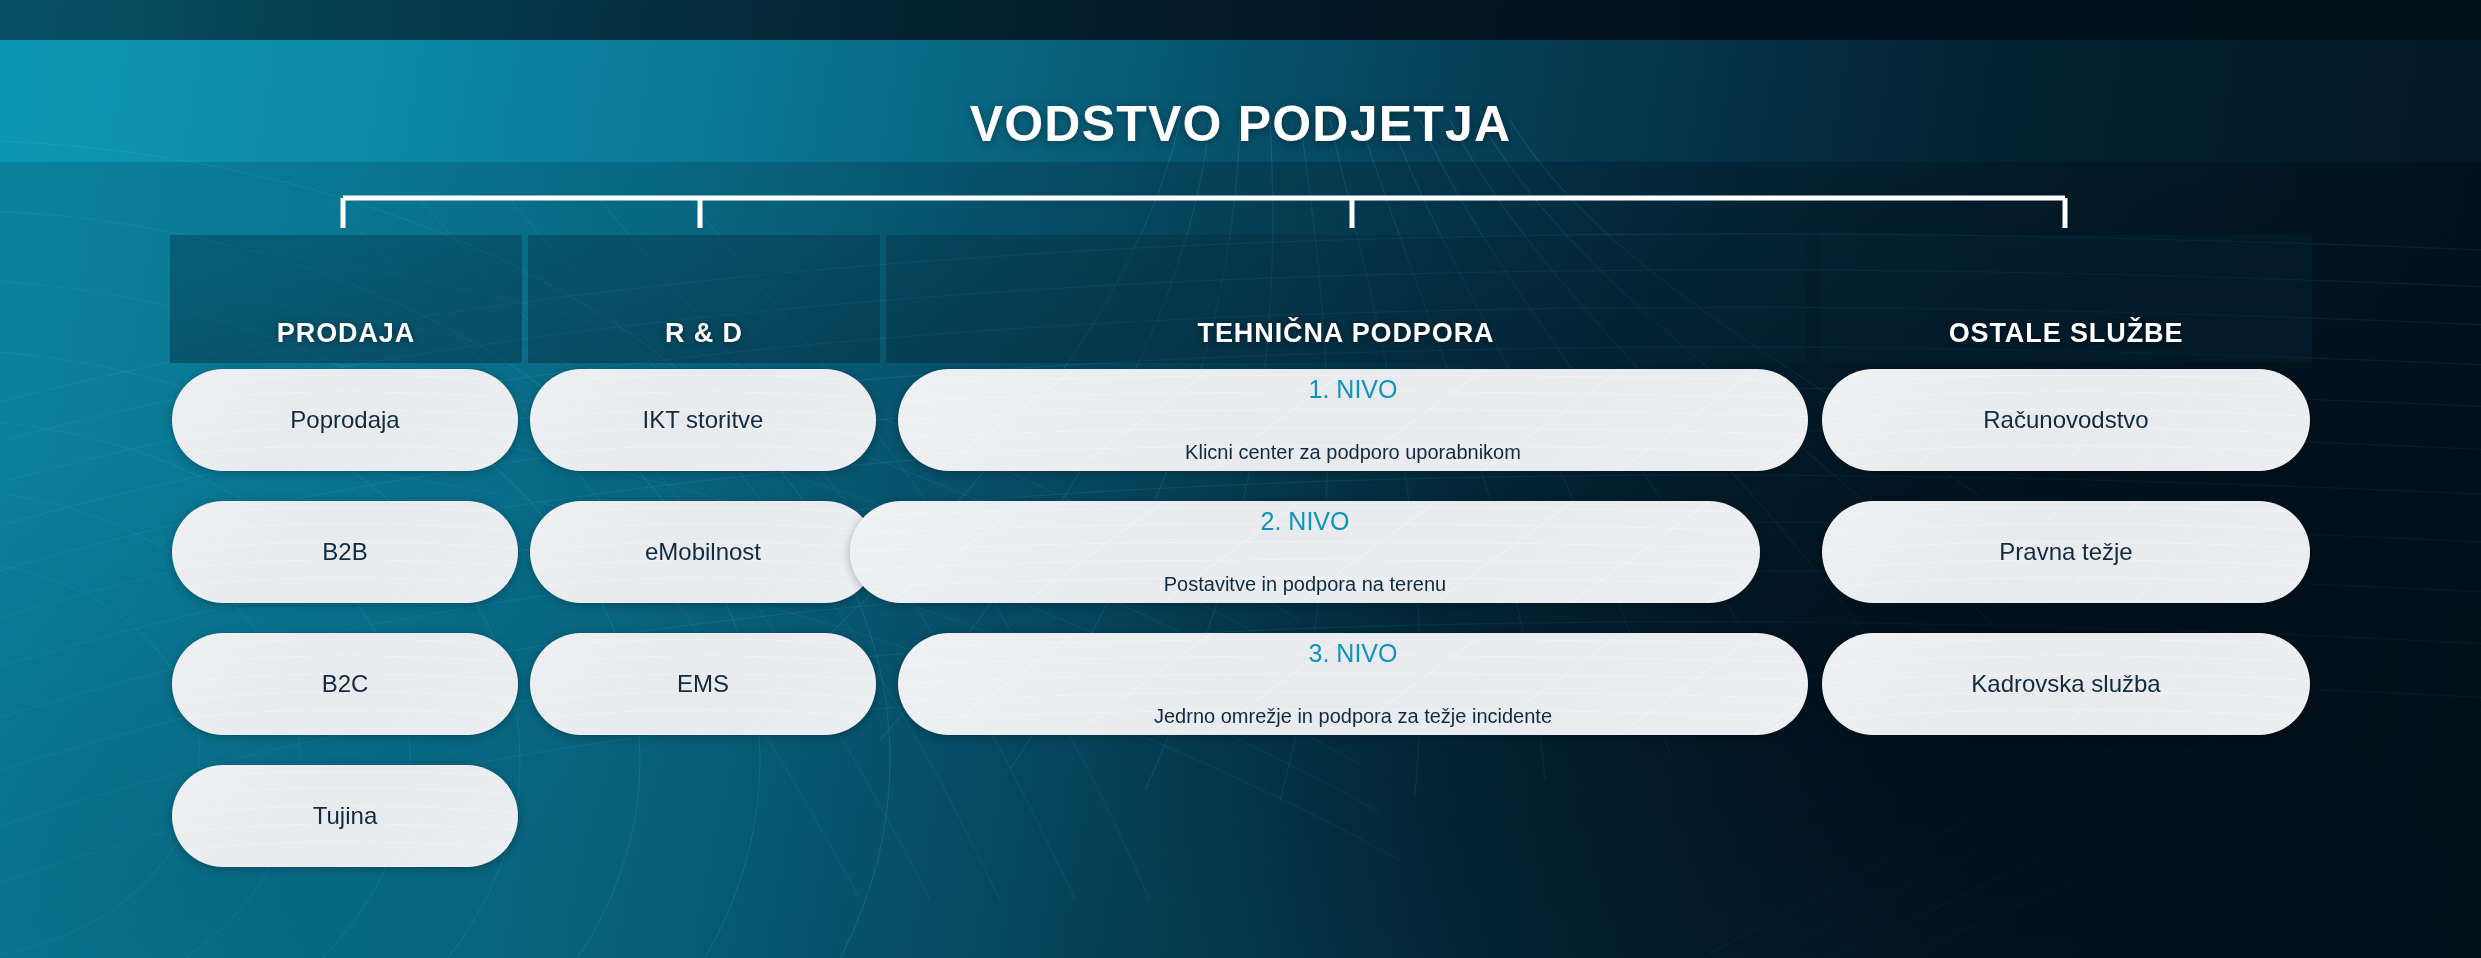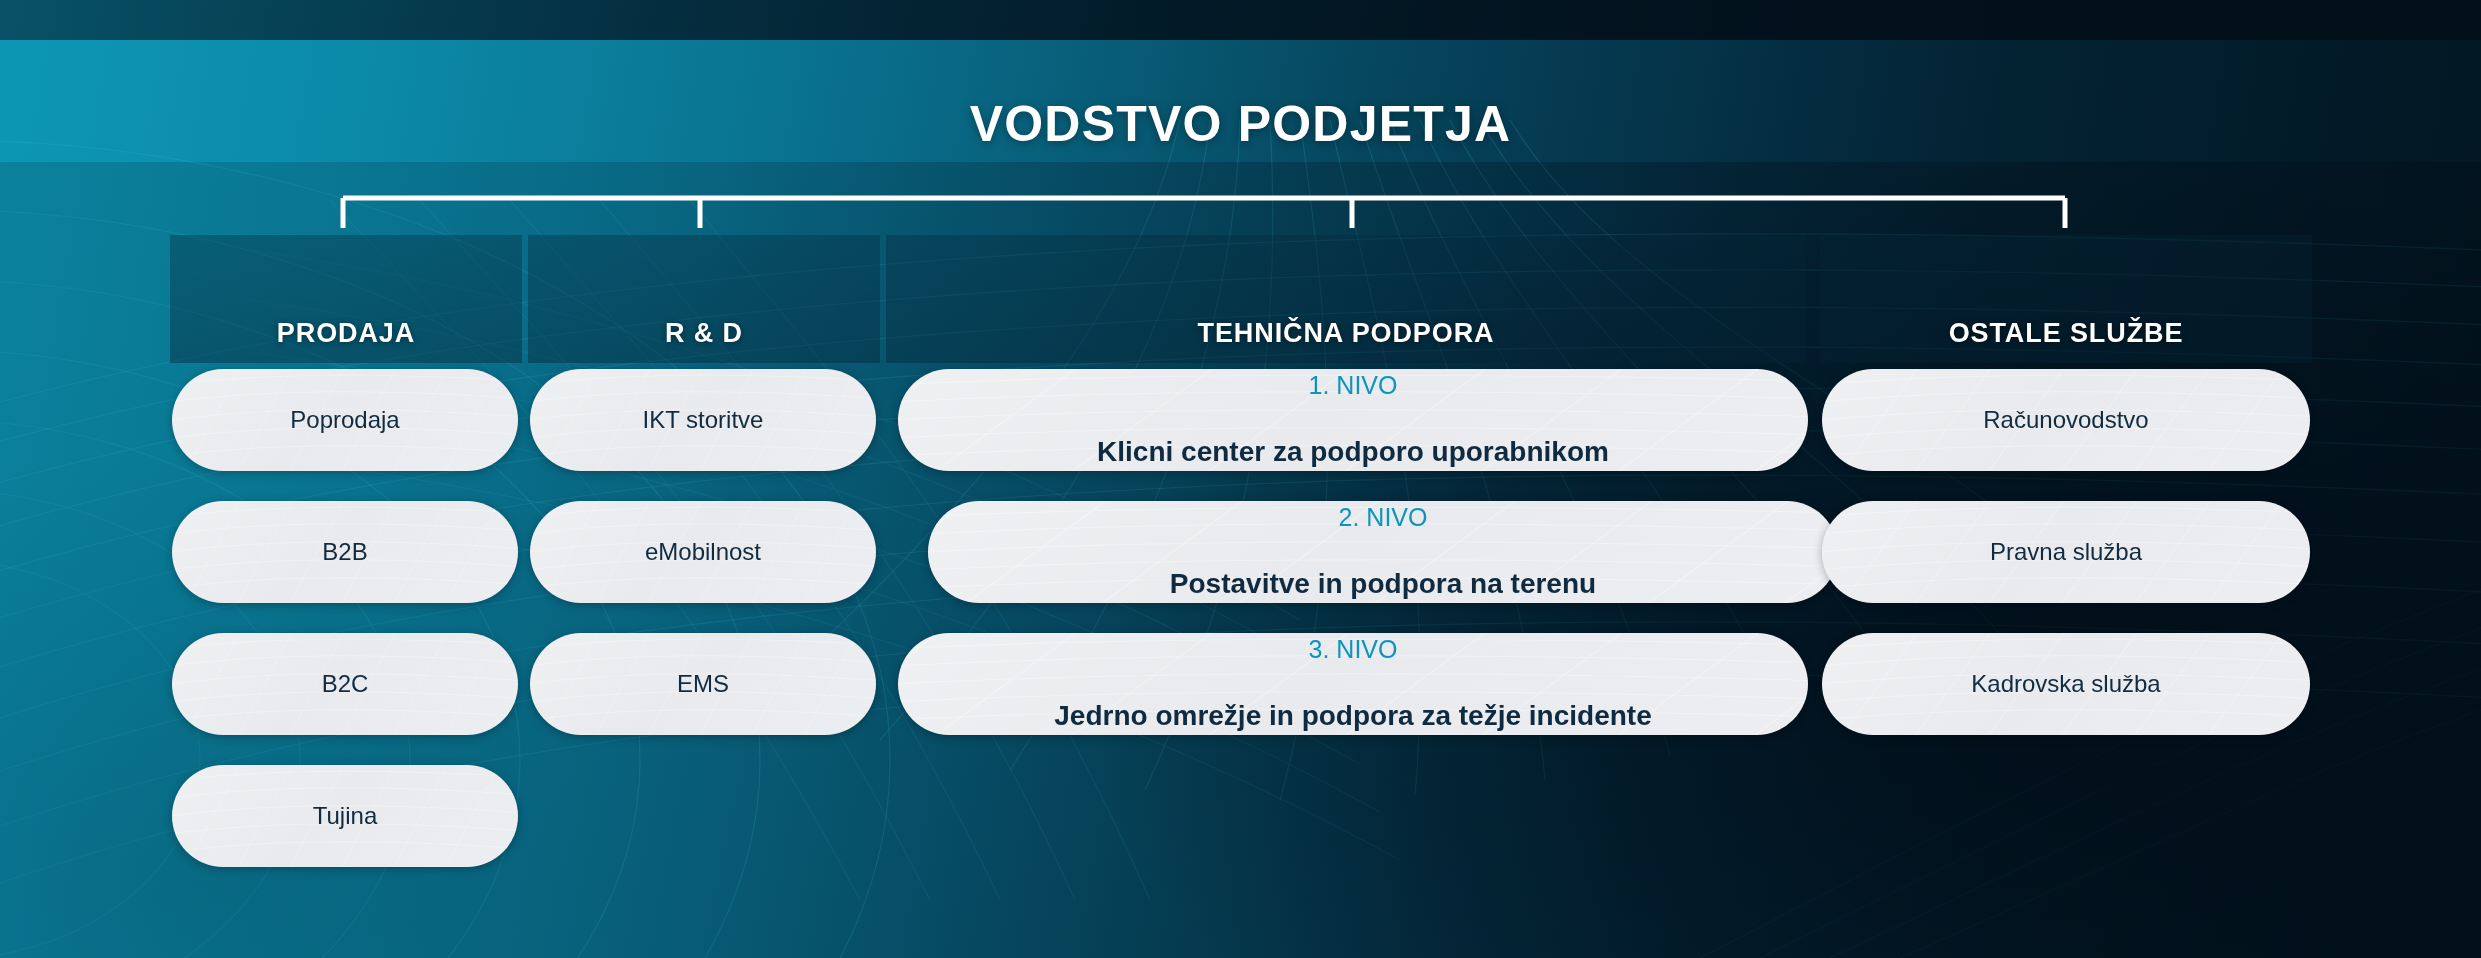--- a/index.html
+++ b/index.html
@@ -163,22 +163,22 @@
     color: #0d94bd;
     font-size: 25px;
     font-weight: 400;
     line-height: 1.1;
     margin-bottom: 2px;
     white-space: nowrap;
   }
   .pill-desc {
     position: relative;
     color: #102b40;
-    font-size: 28px;
-    font-weight: 700;
+    font-size: 20px;
+    font-weight: 400;
     line-height: 1.15;
     white-space: nowrap;
     margin-top: 35px;
   }
 </style>
 </head>
 <body>
 
 <div id="stage">
 
@@ -475,21 +475,21 @@
               <path d="M270 -20 L 180 130"></path>
               <path d="M330 -20 L 240 130"></path>
               <path d="M390 -20 L 300 130"></path>
               <path d="M450 -20 L 360 130"></path>
             </g>
           </svg>
         </div>
         <div class="pill-level">1. NIVO</div>
         <div class="pill-desc">Klicni center za podporo uporabnikom</div>
       </div>
-      <div class="pill" style="left: 928px; width: 910px; top: 501px; align-items: center;">
+      <div class="pill" style="left: 850px; width: 910px; top: 501px; align-items: center;">
         <div class="pill-wire">
           <svg viewBox="0 0 400 102" preserveAspectRatio="none">
             <g fill="none" stroke="#ffffff" stroke-width="1" opacity="0.65">
               <path d="M-40 20 C 80 4, 240 2, 440 14"></path>
               <path d="M-40 38 C 80 20, 240 18, 440 32"></path>
               <path d="M-40 56 C 80 38, 240 36, 440 50"></path>
               <path d="M-40 74 C 80 56, 240 54, 440 68"></path>
               <path d="M-40 92 C 80 74, 240 72, 440 86"></path>
             </g>
             <g fill="none" stroke="#ffffff" stroke-width="1" opacity="0.5">
@@ -571,21 +571,21 @@
               <path d="M90 -20 L 0 130"></path>
               <path d="M150 -20 L 60 130"></path>
               <path d="M210 -20 L 120 130"></path>
               <path d="M270 -20 L 180 130"></path>
               <path d="M330 -20 L 240 130"></path>
               <path d="M390 -20 L 300 130"></path>
               <path d="M450 -20 L 360 130"></path>
             </g>
           </svg>
         </div>
-        <div class="pill-label">Pravna služba</div>
+        <div class="pill-label">Pravna težje</div>
       </div>
       <div class="pill" style="left: 1822px; width: 488px; top: 633px;">
         <div class="pill-wire">
           <svg viewBox="0 0 400 102" preserveAspectRatio="none">
             <g fill="none" stroke="#ffffff" stroke-width="1" opacity="0.65">
               <path d="M-40 20 C 80 4, 240 2, 440 14"></path>
               <path d="M-40 38 C 80 20, 240 18, 440 32"></path>
               <path d="M-40 56 C 80 38, 240 36, 440 50"></path>
               <path d="M-40 74 C 80 56, 240 54, 440 68"></path>
               <path d="M-40 92 C 80 74, 240 72, 440 86"></path>

